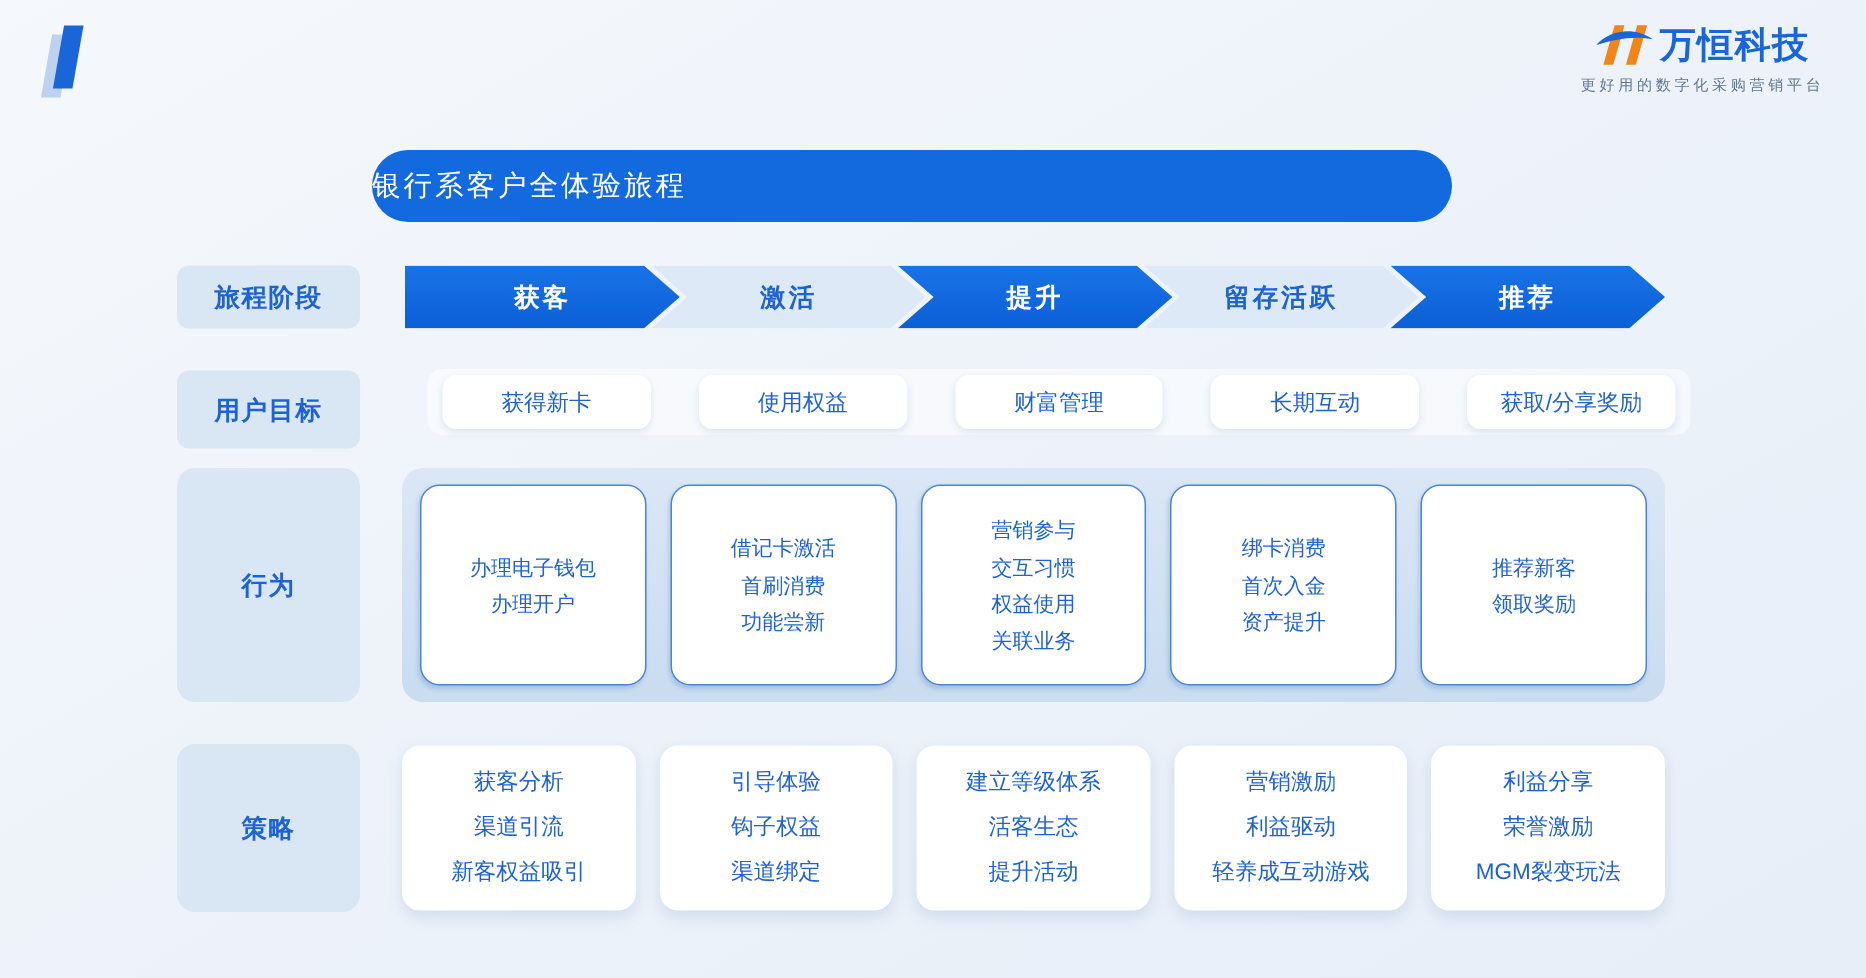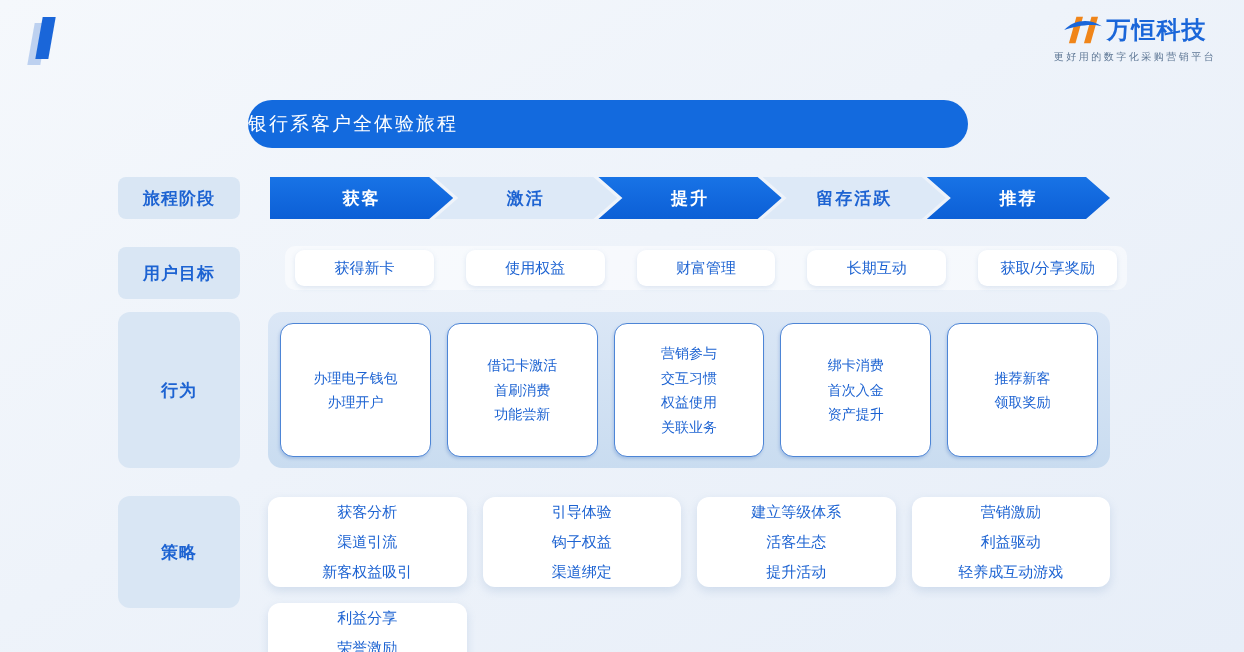--- a/index.html
+++ b/index.html
@@ -56,21 +56,21 @@
   .behavior-panel{position:absolute;left:268px;top:312px;width:842px;height:156px;box-sizing:border-box;
         background:linear-gradient(180deg,#dbe7f6,#c9dcf0);border-radius:14px;padding:11px 12px;
         display:grid;grid-template-columns:repeat(5,1fr);gap:16px;}
   .behavior-card{background:#fff;border:1px solid #4d85d6;border-radius:13px;
         display:flex;flex-direction:column;align-items:center;justify-content:center;
         color:var(--text-blue,#1d63d2);font-size:14px;line-height:1.75;
         box-shadow:-1px 2px 3px rgba(60,110,190,.25);}
 
   
   .strategy-row{position:absolute;left:268px;top:497px;width:842px;height:110px;
-        display:grid;grid-template-columns:repeat(4,1fr);gap:16px;}
+        display:grid;grid-template-columns:repeat(5,1fr);gap:16px;}
   .strategy-card{background:#fff;border-radius:12px;
         display:flex;flex-direction:column;align-items:center;justify-content:center;
         color:var(--text-blue,#1d63d2);font-size:15px;line-height:2;
         box-shadow:0 4px 10px rgba(110,145,190,.22);}
 </style>
 </head>
 <body>
 
 <div class="page">
 

